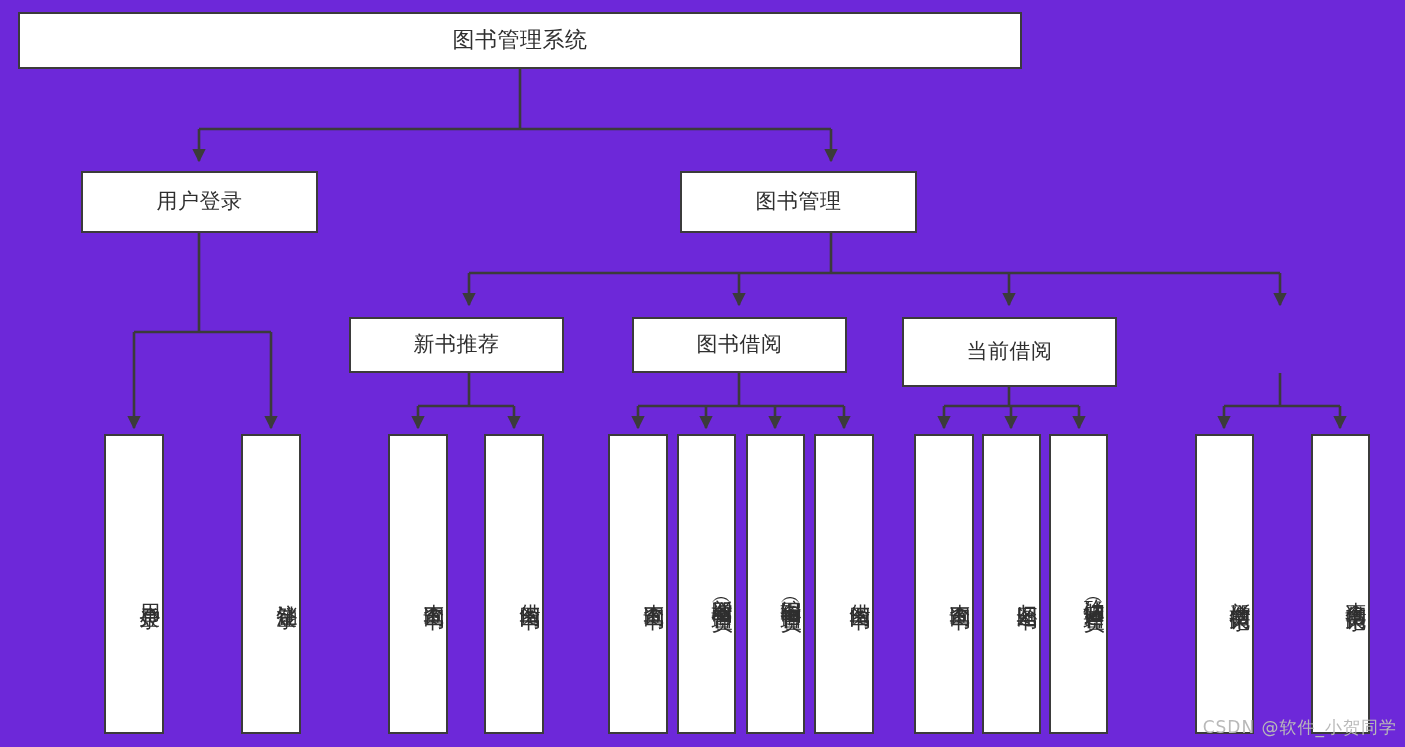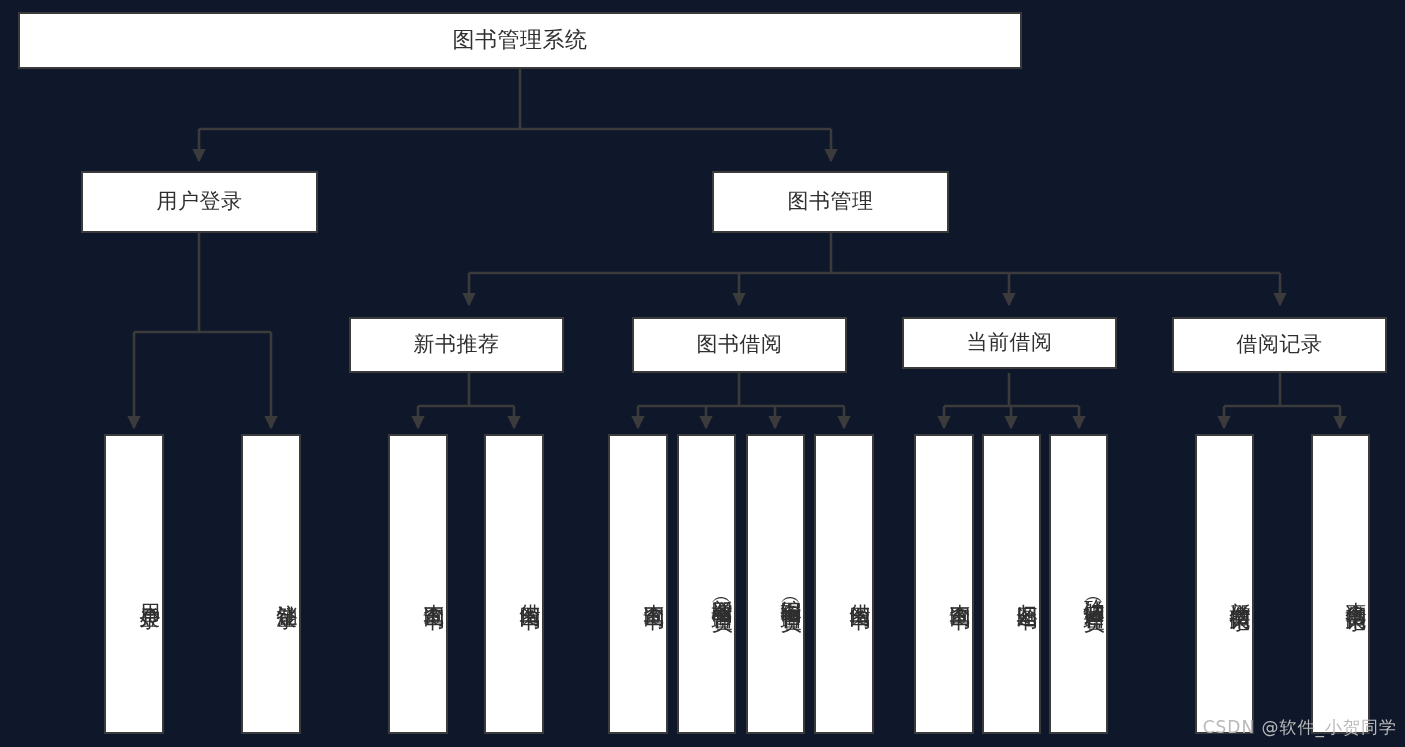--- a/index.html
+++ b/index.html
@@ -5,21 +5,21 @@
 <style>
   html,body{margin:0;padding:0;background:#ffffff;}
   body{
     font-family:"DejaVu Sans","Liberation Sans",sans-serif;
     -webkit-font-smoothing:antialiased;
   }
   #canvas{
     position:relative;
     width:1405px;
     height:747px;
-    background:#0f172a;
+    background:#6d28d9;
     overflow:hidden;
   }
   svg.edges{
     position:absolute;
     left:0; top:0;
     width:1405px; height:747px;
     pointer-events:none;
   }
   .node{
     position:absolute;
@@ -115,26 +115,25 @@
       <path d="M 1280 373 L 1280 406"></path>
       <path d="M 1224 406 L 1340 406"></path>
       <path d="M 1224 406 L 1224 428" marker-end="url(#arrow)"></path>
       <path d="M 1340 406 L 1340 428" marker-end="url(#arrow)"></path>
     </g>
   </svg>
 
   <div class="node h root" style="left:18px; top:12px; width:1004px; height:57px;">图书管理系统</div>
 
   <div class="node h" style="left:81px; top:171px; width:237px; height:62px;">用户登录</div>
-  <div class="node h" style="left:712px; top:171px; width:237px; height:62px;text-align:center;">图书管理</div>
+  <div class="node h" style="left:680px; top:171px; width:237px; height:62px;text-align:center;">图书管理</div>
 
   <div class="node h" style="left:349px; top:317px; width:215px; height:56px;">新书推荐</div>
   <div class="node h" style="left:632px; top:317px; width:215px; height:56px;text-align:center;">图书借阅</div>
-  <div class="node h" style="left:902px; top:317px; width:215px; height:52px;">当前借阅</div>
-  <div class="node h" style="left:1172px; top:317px; width:215px; height:56px;">借阅记录</div>
+  <div class="node h" style="left:902px; top:317px; width:215px; height:70px;">当前借阅</div>
 
   <div class="node v" style="left:104px; top:434px; width:60px; height:300px;">
     <span class="vtext">用户登录</span>
   </div>
   <div class="node v" style="left:241px; top:434px; width:60px; height:300px;">
     <span class="vtext">注销登录</span>
   </div>
 
   <div class="node v" style="left:388px; top:434px; width:60px; height:300px;">
     <span class="vtext">查询图书</span>

